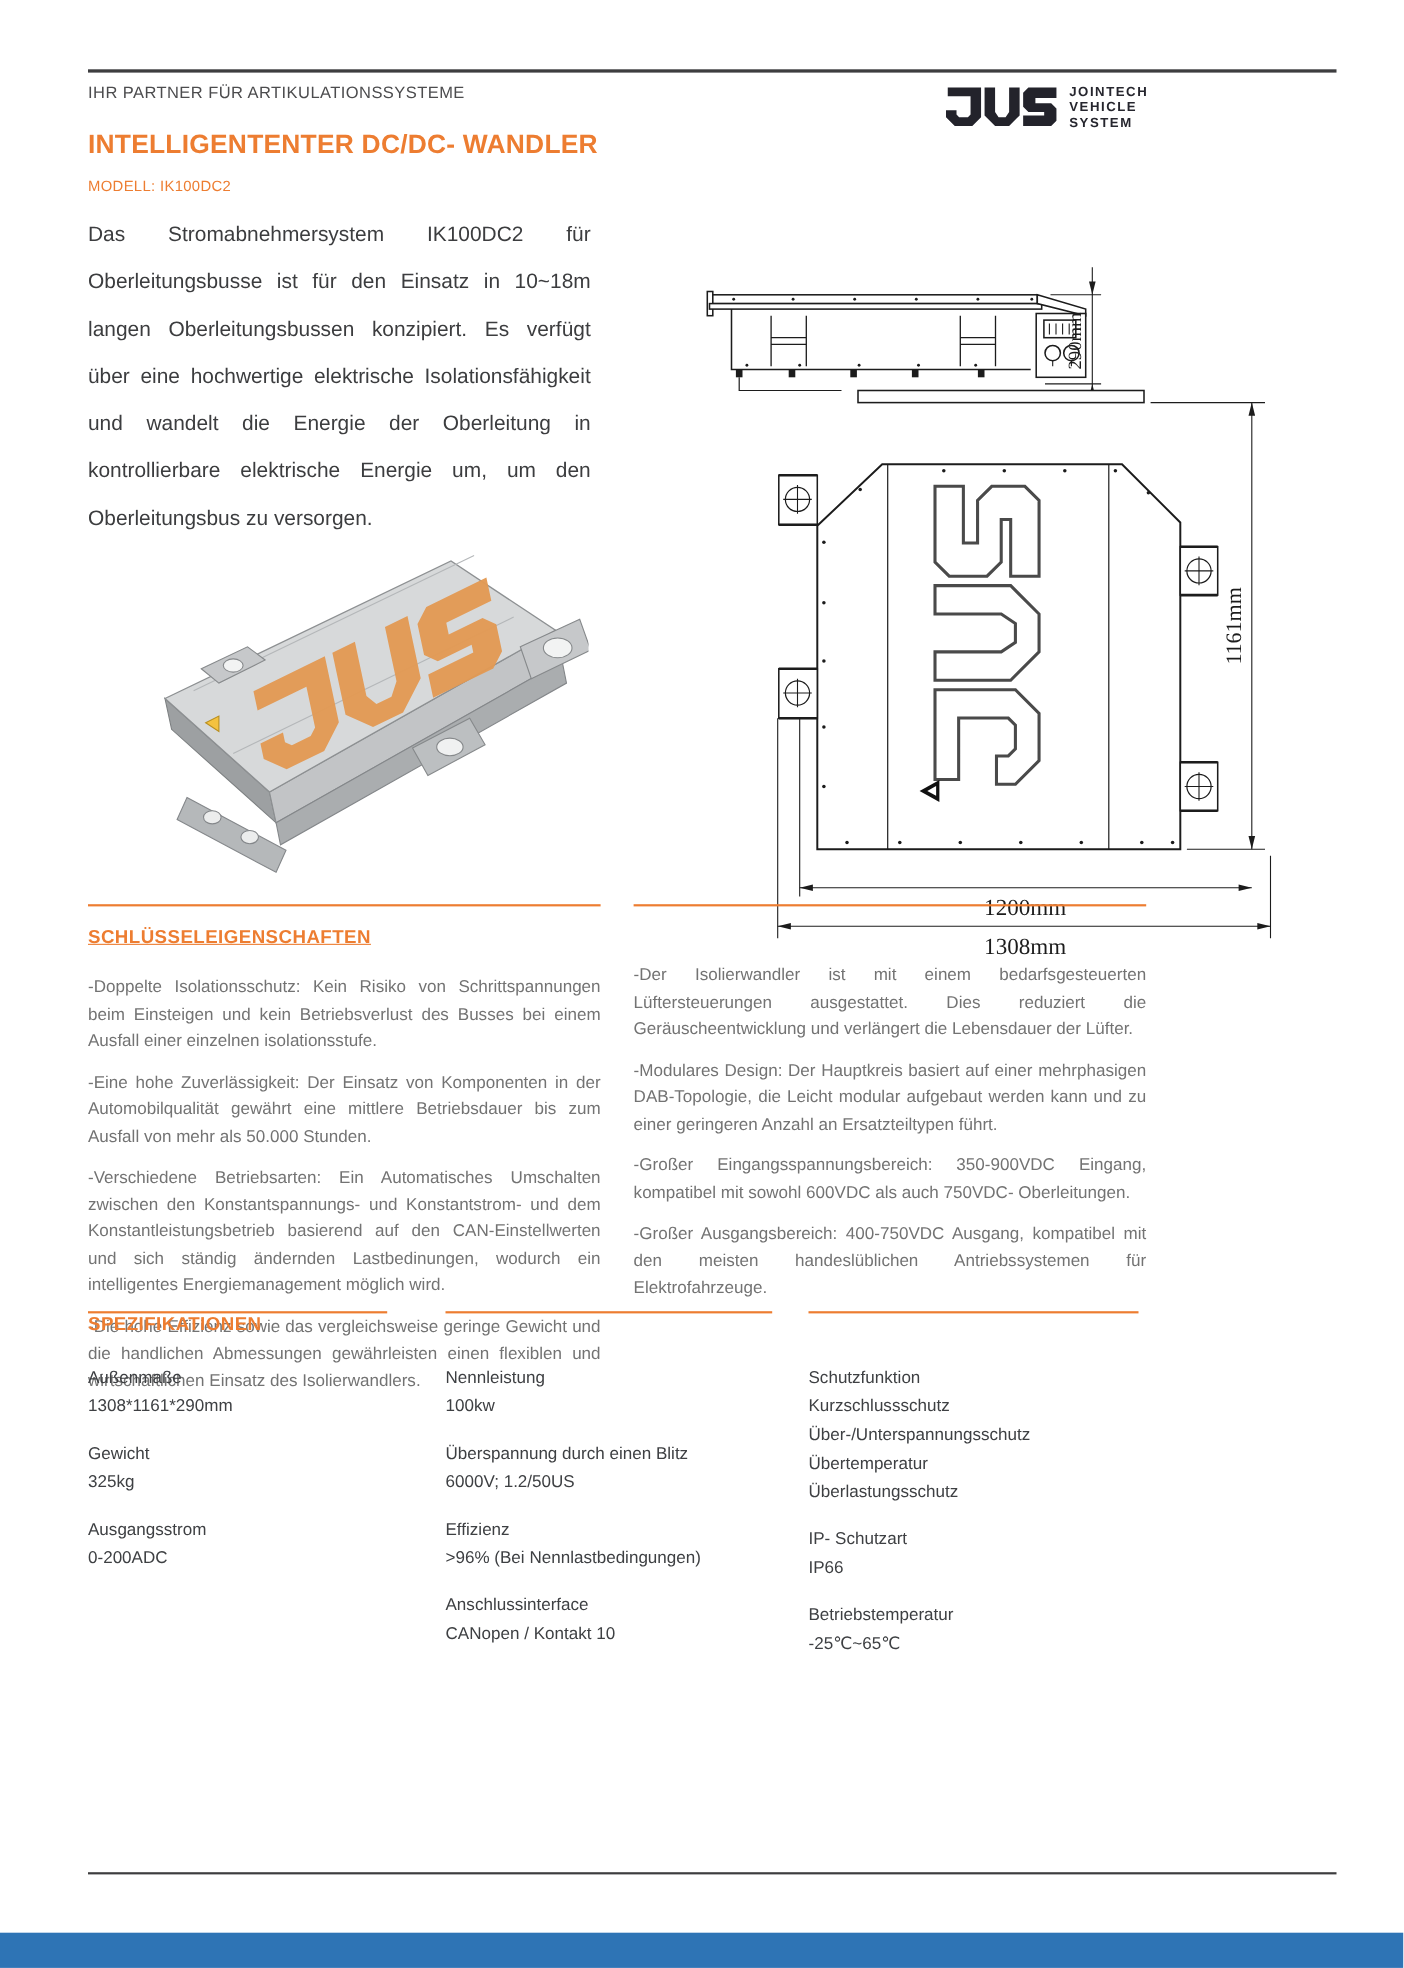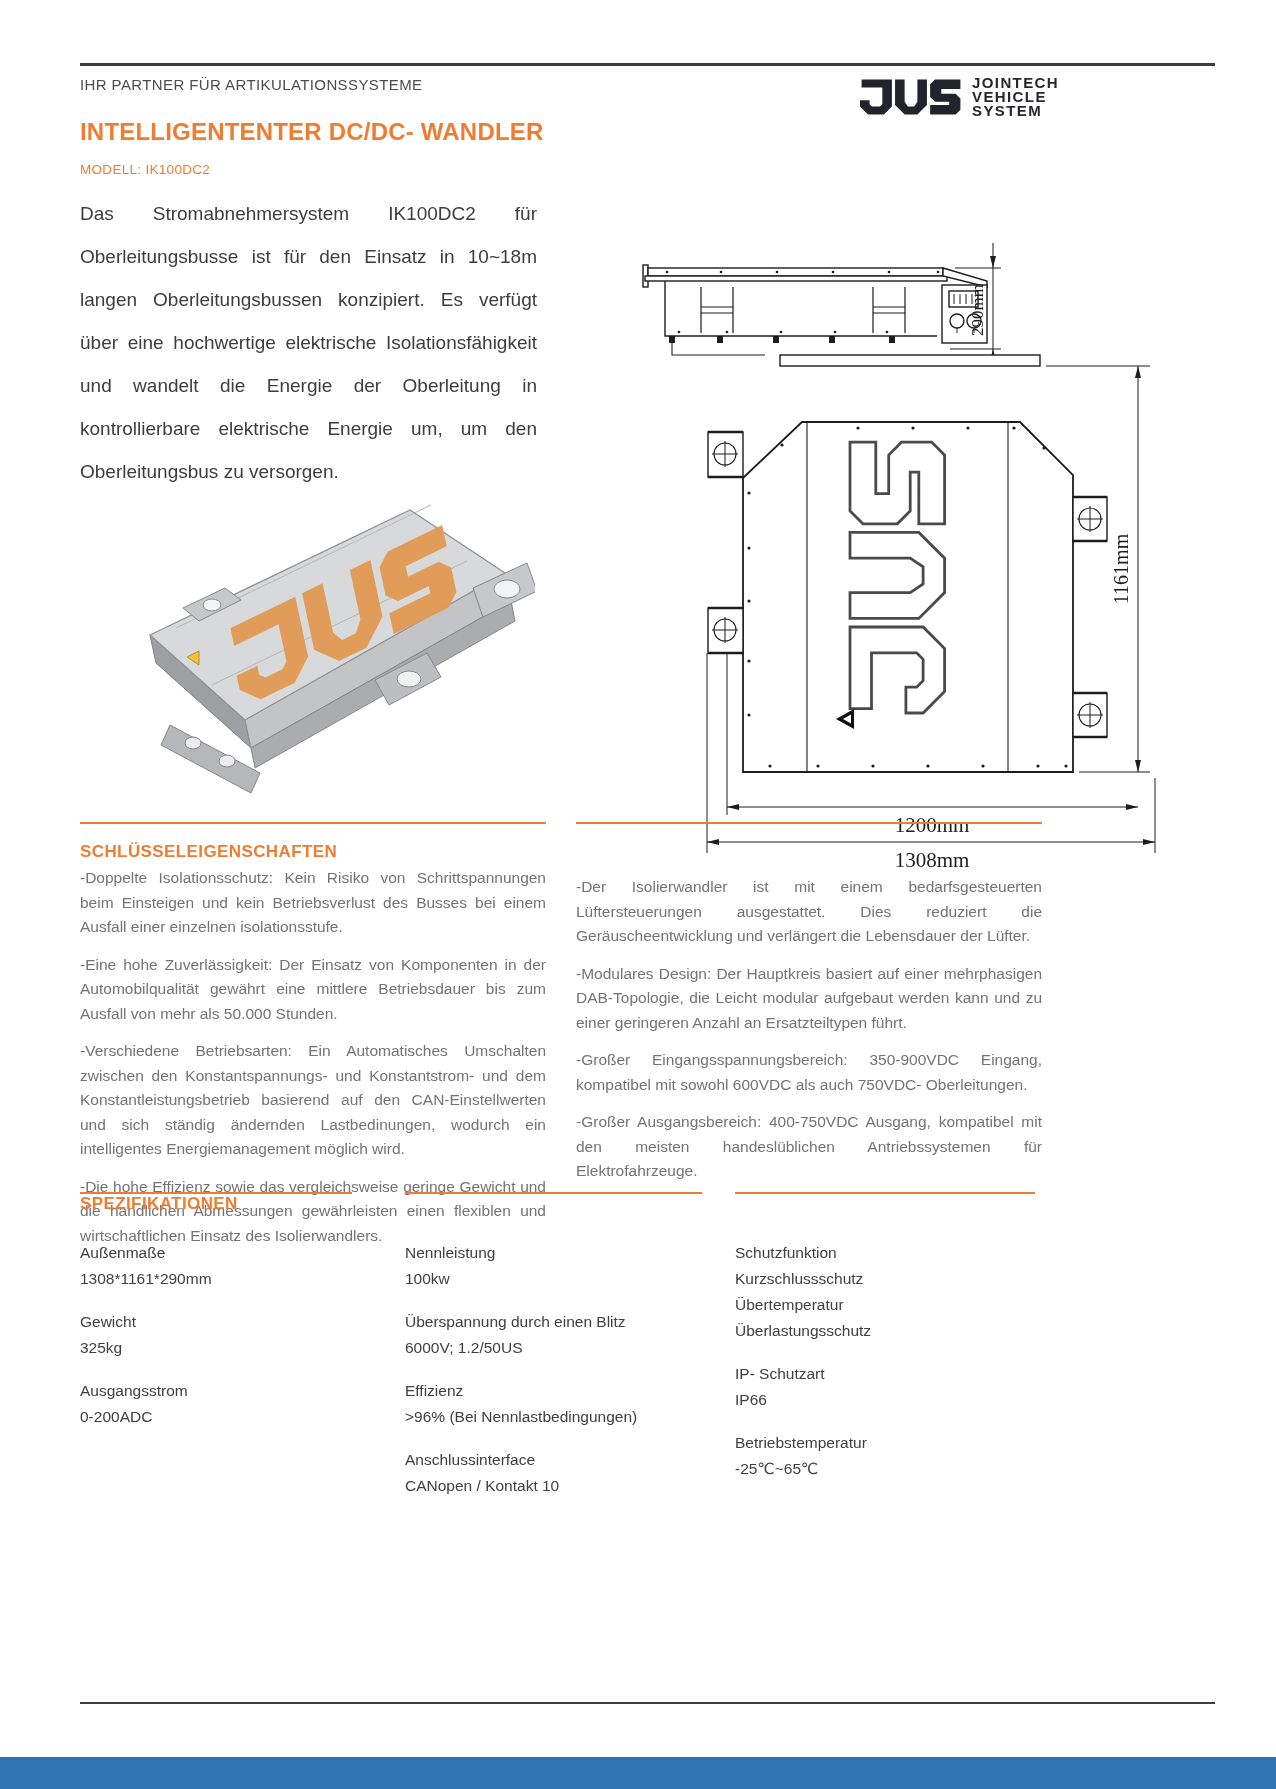--- a/index.html
+++ b/index.html
@@ -14,33 +14,33 @@
   .page{position:relative;width:1276px;height:1789px;background:#fff;overflow:hidden;}
 
   .rule-dark{position:absolute;left:80px;width:1135px;height:3px;background:#3d3d3f;}
   .rule-dark.top{top:63px;}
   .rule-dark.bottom{top:1702px;height:2px;}
 
   .tagline{position:absolute;left:80px;top:76px;font-size:15px;letter-spacing:.4px;color:#4c4c4e;}
 
   .logo{position:absolute;left:860px;top:76px;display:flex;align-items:center;gap:10px;}
   .logo-mark{width:102px;height:36px;}
-  .logo-sub{font-size:15px;font-weight:bold;color:#26262e;letter-spacing:1.4px;line-height:14px;}
+  .logo-sub{font-size:12px;font-weight:bold;color:#26262e;letter-spacing:1.4px;line-height:14px;}
 
   .title{position:absolute;left:80px;top:118px;font-size:24px;font-weight:bold;color:var(--accent);letter-spacing:.2px;}
   .model{position:absolute;left:80px;top:162px;font-size:13.5px;color:var(--accent);letter-spacing:.3px;}
 
   .intro{position:absolute;left:80px;top:192px;width:457px;font-size:19px;line-height:43px;text-align:justify;color:#3c3d3f;}
 
   .drawing{position:absolute;}
   .drawing svg{display:block;}
 
   .features{position:absolute;left:80px;top:822px;width:962px;display:grid;grid-template-columns:466px 466px;column-gap:30px;}
   .col .rule-accent{height:2px;background:var(--accent);margin-bottom:18px;}
-  .section-heading{font-size:17px;font-weight:bold;color:var(--accent);letter-spacing:.4px;margin-bottom:4px;}
+  .section-heading{font-size:17px;font-weight:bold;color:var(--accent);letter-spacing:.4px;margin-bottom:24px;text-decoration:underline;}
   .col.right{padding-top:0;}
   .col.right .spacer{height:33px;}
   .feature{font-size:15.5px;line-height:24.5px;text-align:justify;color:#737373;margin-bottom:13px;}
 
   .specs{position:absolute;left:80px;top:1192px;width:1135px;}
   .specs .rules{display:flex;gap:0;}
   .specs .rules .r{height:2px;background:var(--accent);}
   .specs .rules .r1{width:272px;margin-right:53px;}
   .specs .rules .r2{width:297px;margin-right:33px;}
   .specs .rules .r3{width:300px;}
@@ -343,20 +343,21 @@
         <div class="spec-group">
           <div class="spec-label">Anschlussinterface</div>
           <div class="spec-value">CANopen / Kontakt 10</div>
         </div>
       </div>
 
       <div class="spec-col">
         <div class="spec-group">
           <div class="spec-label">Schutzfunktion</div>
           <div class="spec-value">Kurzschlussschutz</div>
+          <div class="spec-value">Über-/Unterspannungsschutz</div>
           <div class="spec-value">Übertemperatur</div>
           <div class="spec-value">Überlastungsschutz</div>
         </div>
         <div class="spec-group">
           <div class="spec-label">IP- Schutzart</div>
           <div class="spec-value">IP66</div>
         </div>
         <div class="spec-group">
           <div class="spec-label">Betriebstemperatur</div>
           <div class="spec-value">-25℃~65℃</div>

